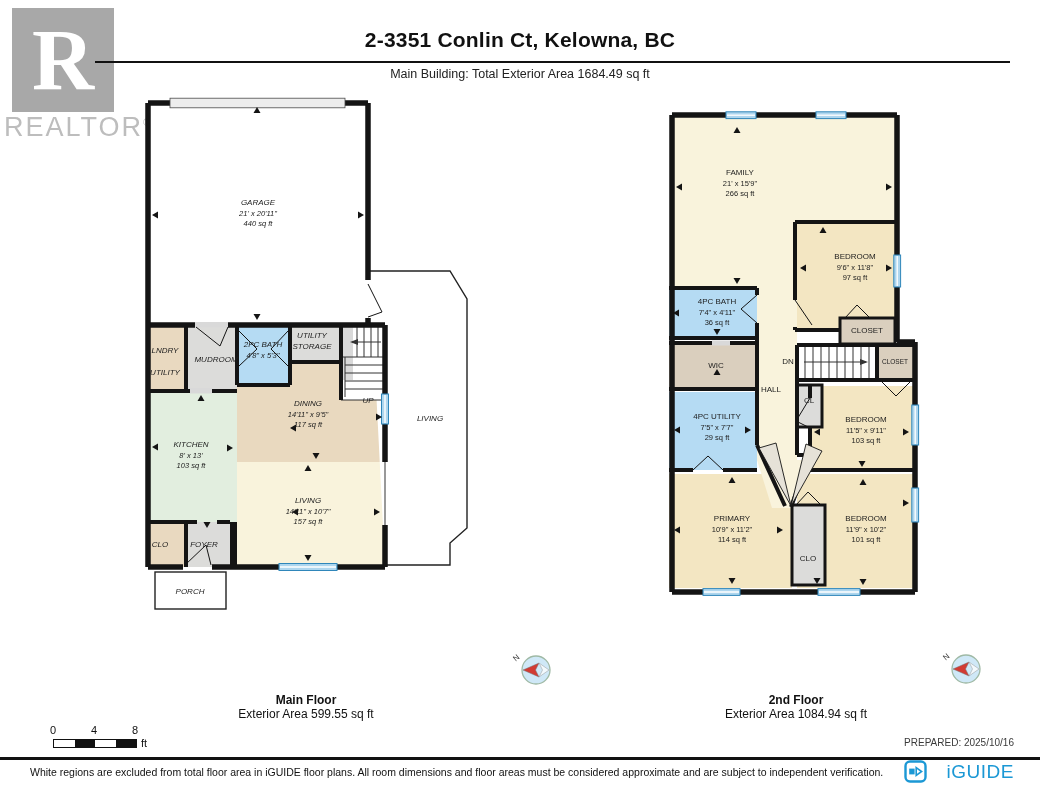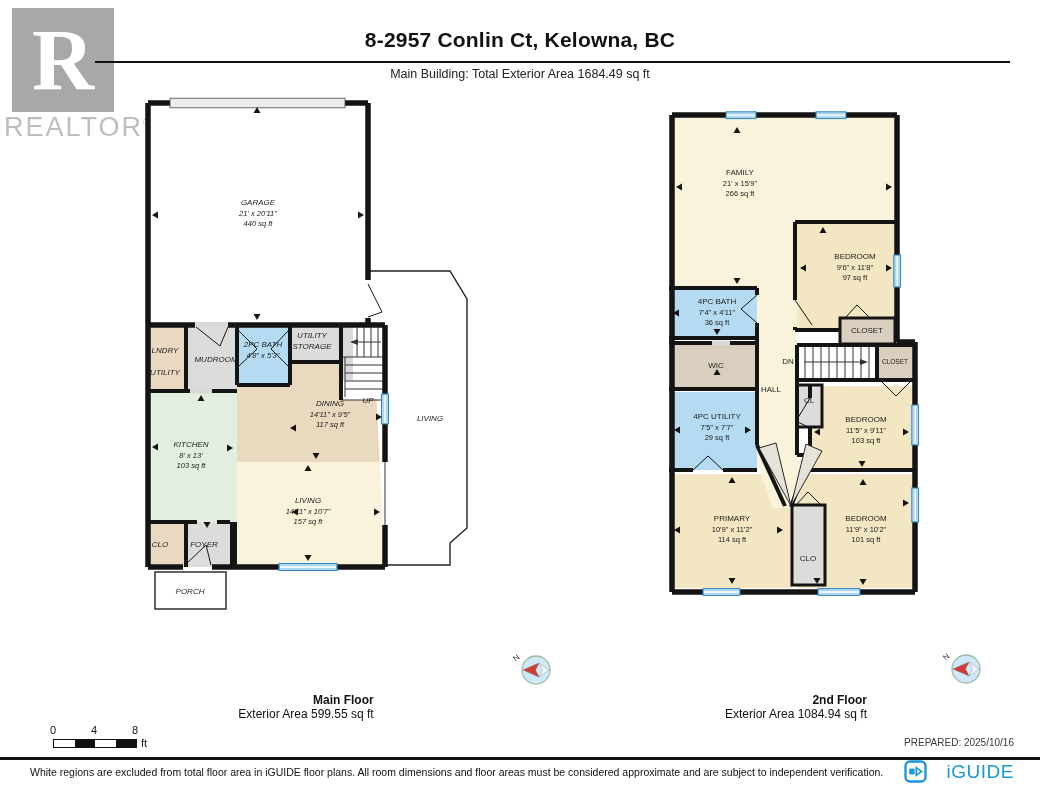--- a/index.html
+++ b/index.html
@@ -19,21 +19,21 @@
   
   .plan{z-index:2;}
   #plan-main{left:140px;top:95px;width:345px;height:530px;font-style:italic;}
   #plan-second{left:660px;top:105px;width:280px;height:500px;}
   .rl{position:absolute;transform:translate(-50%,-50%);text-align:center;color:#1c1c1c;
       line-height:1.35;white-space:nowrap;}
   .rl .n{font-size:8px;}
   .rl .d{font-size:7.5px;}
   .rl.small .n{font-size:6.5px;}
   
-  .fcap{transform:translateX(-50%);text-align:right;z-index:2;}
+  .fcap{transform:translateX(-50%);text-align:center;z-index:2;}
   .fcap .fn{font-size:12px;font-weight:bold;}
   .fcap .fa{font-size:12px;}
   
   .tick{font-size:11px;transform:translateX(-50%);}
   .sbar{left:53px;top:739px;width:82px;height:7px;border:1px solid #111;display:flex;}
   .sbar div{flex:1;}
   .sbar .b{background:#111;}
   .sunit{left:141px;top:737px;font-size:11px;}
   .prepared{right:26px;top:737px;font-size:10px;color:#3a3a3a;}
   
@@ -43,21 +43,21 @@
   .iguide .brand{font-size:19px;font-weight:500;color:#1b98d5;letter-spacing:.5px;}
 </style>
 </head>
 <body>
 
 <div class="abs rw-square">
   <span class="rw-r">R</span>
 </div>
 <div class="abs rw-text"><span>REALTOR</span><sup>®</sup></div>
 
-<div class="abs title">8-2957 Conlin Ct, Kelowna, BC</div>
+<div class="abs title">2-3351 Conlin Ct, Kelowna, BC</div>
 <div class="abs hr1"></div>
 <div class="abs subtitle">Main Building: Total Exterior Area 1684.49 sq ft</div>
 
 <div class="abs plan" id="plan-main">
 <svg width="345" height="530" viewBox="0 0 345 530">
   <g>
     <rect x="8" y="8" width="220" height="222" fill="#ffffff"></rect>
     <rect x="8" y="230" width="38" height="66" fill="#e9d9c0"></rect>
     <rect x="46" y="230" width="51" height="66" fill="#dcdcda"></rect>
     <rect x="97" y="230" width="53" height="60" fill="#b5dbf3"></rect>
@@ -141,21 +141,21 @@
     <div class="n">2PC BATH</div>
     <div class="d">4'8" x 5'3"</div>
   </div>
   <div class="rl" style="left:172px;top:247px">
     <div class="n">UTILITY</div>
     <div class="n">STORAGE</div>
   </div>
   <div class="rl" style="left:228px;top:306px">
       <div class="n">UP</div>
     </div>
-  <div class="rl" style="left:190px;top:320px">
+  <div class="rl" style="left:168px;top:320px">
     <div class="n">DINING</div>
     <div class="d">14'11" x 9'5"</div>
     <div class="d">117 sq ft</div>
   </div>
   <div class="rl" style="left:51px;top:361px">
     <div class="n">KITCHEN</div>
     <div class="d">8' x 13'</div>
     <div class="d">103 sq ft</div>
   </div>
   <div class="rl" style="left:168px;top:417px">

